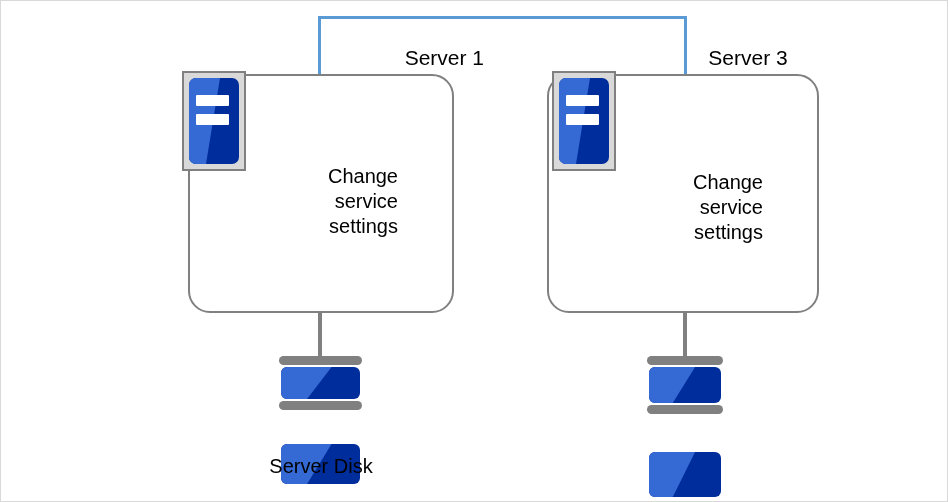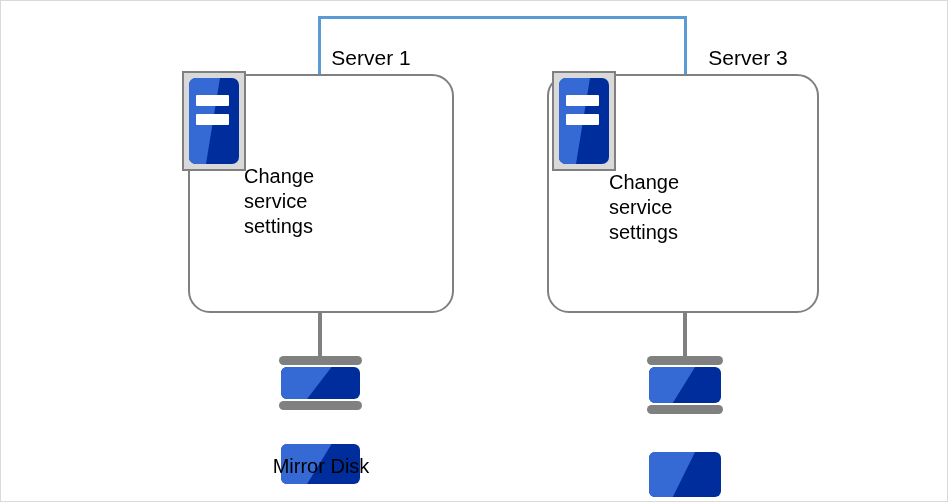--- a/index.html
+++ b/index.html
@@ -43,21 +43,21 @@
     color: #000000;
     white-space: nowrap;
     text-align: center;
     line-height: 1;
   }
 
   
   .box-text {
     font-size: 20px;
     color: #000000;
-    text-align: left;
+    text-align: right;
     line-height: 25px;
     white-space: pre-line;
   }
 
   
   .srv-icon {
     box-sizing: border-box;
     border: 2px solid #808080;
     background: #d9d9d9;
     padding: 5px;
@@ -124,21 +124,21 @@
 </style>
 </head>
 <body>
 
 <div id="canvas">
 
   <div class="abs staple-h" style="left:317px; top:15px; width:369px; height:3px;"></div>
   <div class="abs staple-v" style="left:317px; top:15px; width:3px; height:58px;"></div>
   <div class="abs staple-v" style="left:683px; top:15px; width:3px; height:58px;"></div>
 
-  <div class="abs server-label" style="left:290px; top:46px; width:160px;">Server 1</div>
+  <div class="abs server-label" style="left:323px; top:46px; width:160px;text-align:right;">Server 1</div>
 
   <div class="abs server-box" style="left:187px; top:73px; width:266px; height:239px;"></div>
 
   <div class="abs box-text" style="left:243px; top:163px; width:154px;">Change
 service
 settings</div>
 
   <div class="abs srv-icon" style="left:181px; top:70px; width:64px; height:100px;">
     <div class="srv-icon-body">
       <div class="srv-bar b1"></div>
@@ -148,21 +148,21 @@
 
   <div class="abs droplink" style="left:317px; top:311px; width:4px; height:47px;"></div>
 
   <div class="disk" style="left:278px; top:355px; width:83px; height:97px;">
     <div class="abs disk-rail" style="left:0px; top:0px; width:83px; height:9px;"></div>
     <div class="abs disk-plate" style="left:2px; top:11px; width:79px; height:32px;"></div>
     <div class="abs disk-rail" style="left:0px; top:45px; width:83px; height:9px;"></div>
     <div class="abs disk-plate" style="left:2px; top:56px; width:79px; height:40px;"></div>
   </div>
 
-  <div class="abs disk-label" style="left:240px; top:455px; width:160px;">Mirror Disk</div>
+  <div class="abs disk-label" style="left:240px; top:455px; width:160px;">Server Disk</div>
 
   <div class="abs server-label" style="left:667px; top:46px; width:160px;">Server 3</div>
 
   <div class="abs server-box" style="left:546px; top:73px; width:272px; height:239px;"></div>
 
   <div class="abs box-text" style="left:608px; top:169px; width:154px;">Change
 service
 settings</div>
 
   <div class="abs srv-icon" style="left:551px; top:70px; width:64px; height:100px;">

